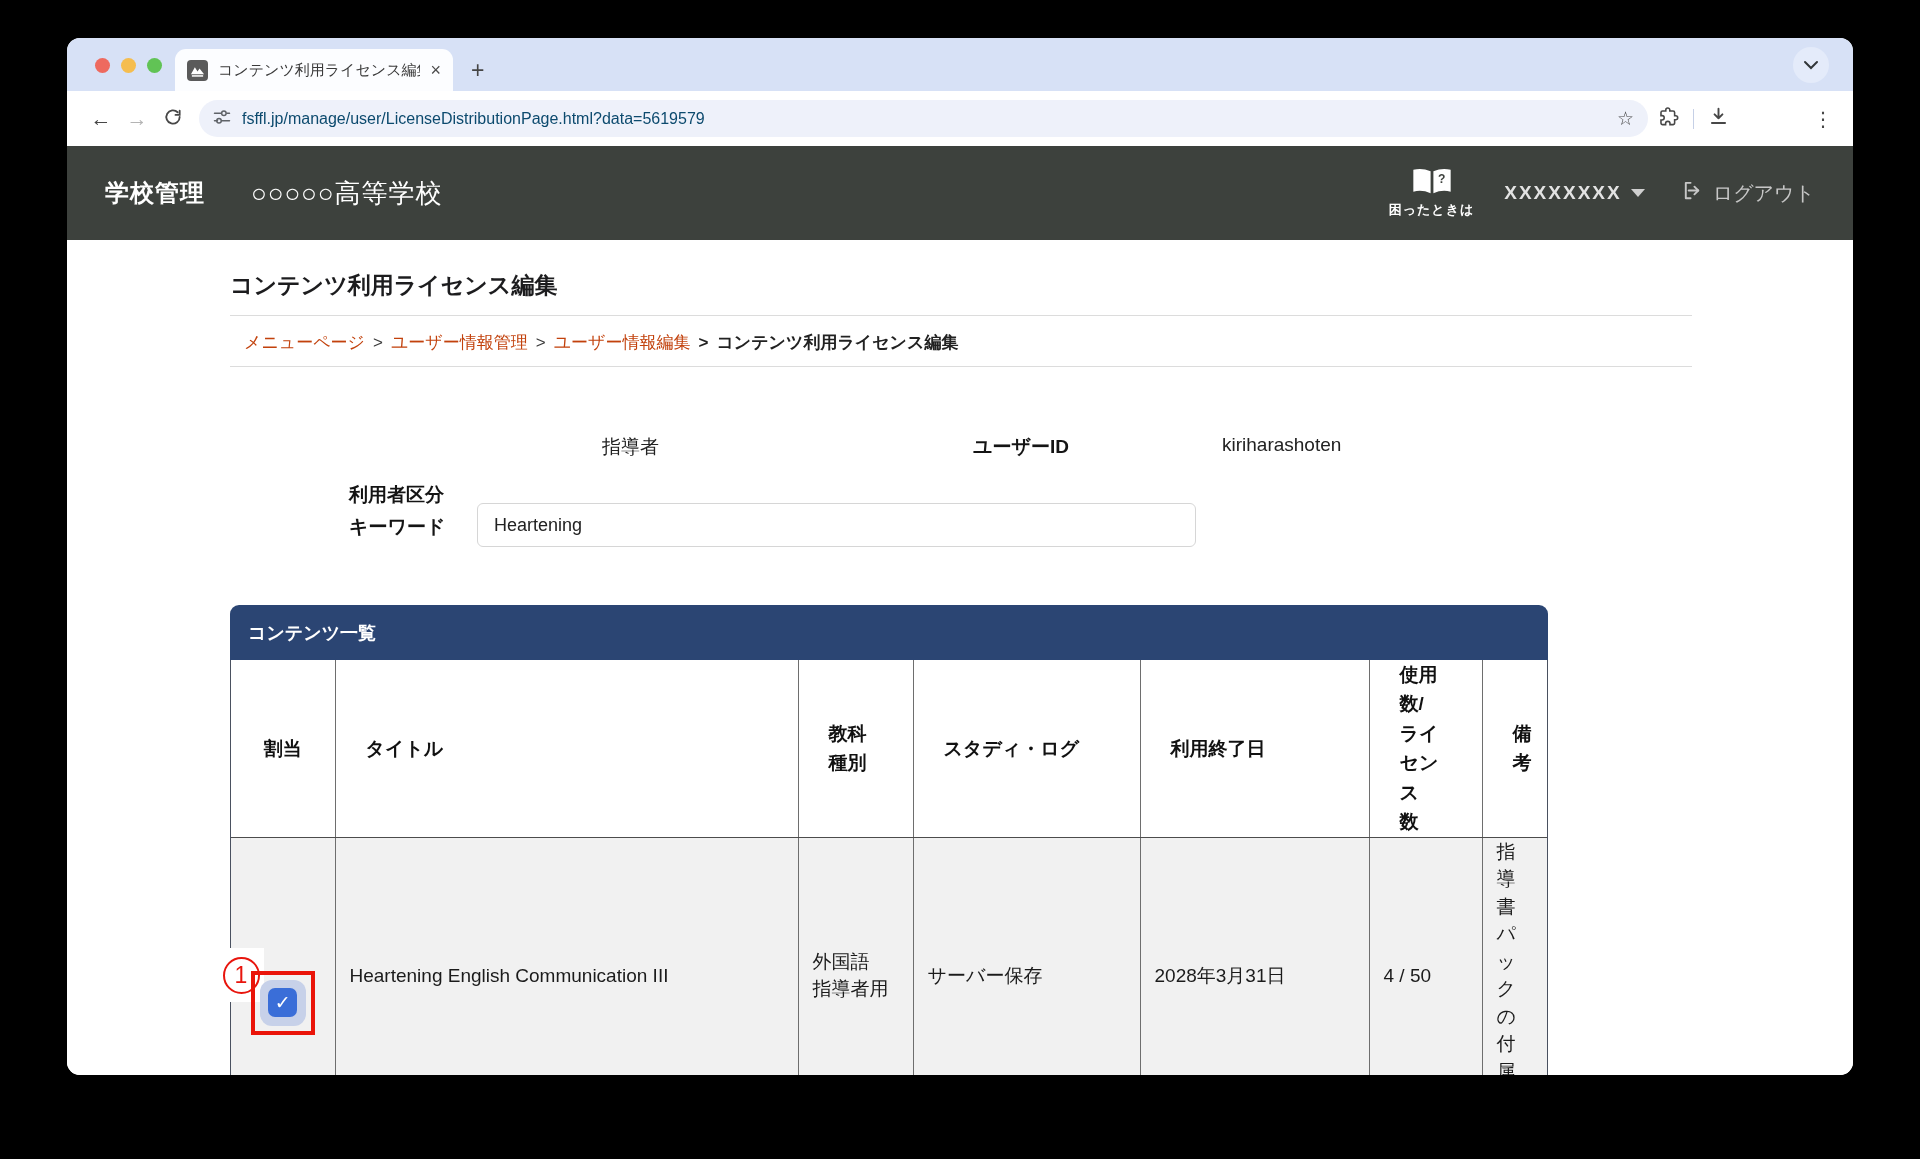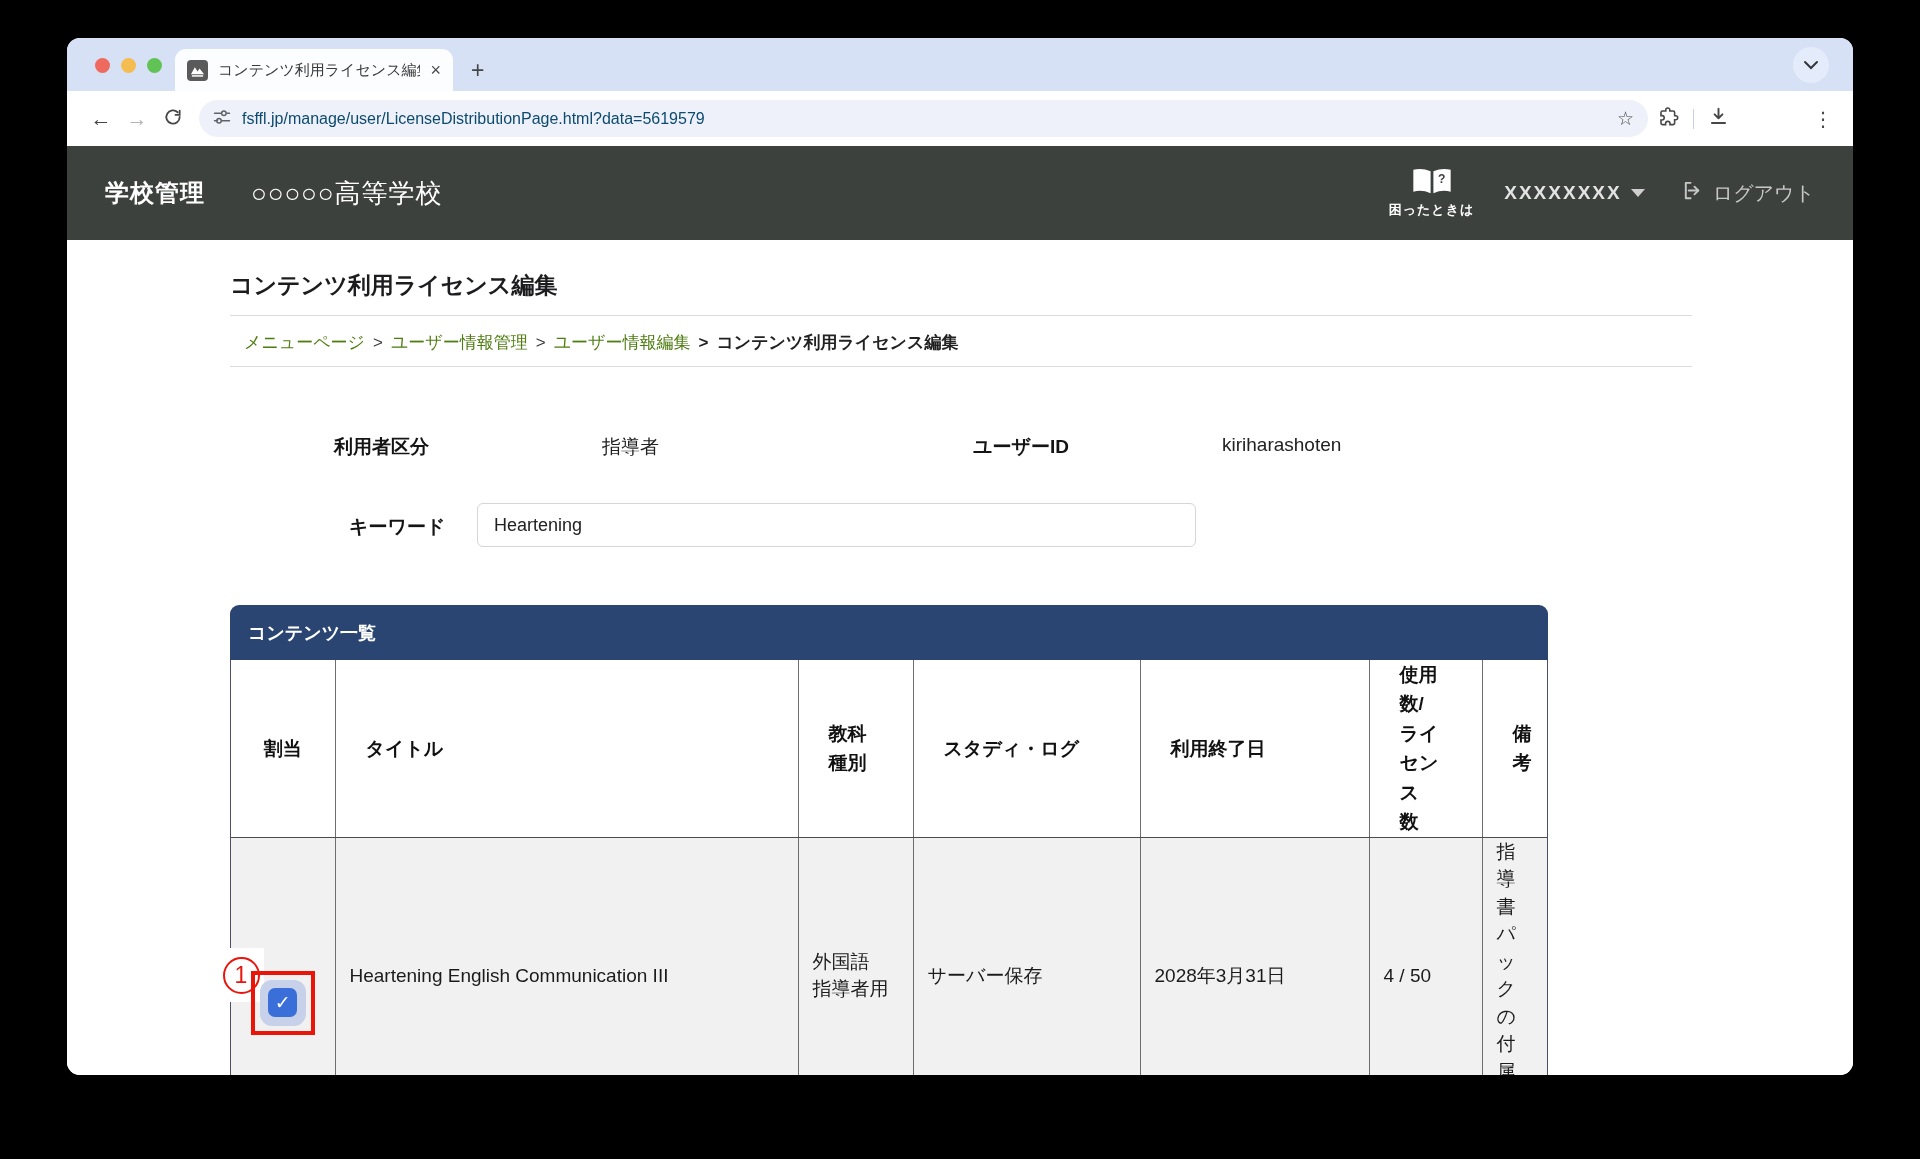--- a/index.html
+++ b/index.html
@@ -45,31 +45,31 @@
   .username{font-size:19px;font-weight:bold;color:#e3e3e3;letter-spacing:2px;}
   .caret{width:0;height:0;border-left:7px solid transparent;border-right:7px solid transparent;border-top:8px solid #cfcfcf;}
   .logout{display:flex;align-items:center;gap:9px;font-size:20px;color:#c7c7c7;}
 
   
   .content{flex:1;background:#fff;position:relative;}
   .page{margin:0 161px 0 163px;position:relative;}
   .page-title{padding-top:30px;font-size:23px;font-weight:bold;color:#1c1c1e;}
   .rule{border:none;border-top:1px solid #dcdcdc;margin:14px 0 0;}
   .breadcrumb{margin:15px 0 0 14px;font-size:17px;height:21px;}
-  .crumb-link{color:#4d7c0f;text-decoration:none;}
+  .crumb-link{color:#c2410c;text-decoration:none;}
   .crumb-sep{margin:0 8px;color:#3c3c3c;}
   .crumb-current{font-weight:bold;color:#222;}
 
   .form{margin-top:64px;position:relative;}
   .frow{position:relative;height:30px;}
   .frow.r1{margin-bottom:42px;}
   .frow.r2{margin-bottom:30px;}
   .flabel{position:absolute;top:3px;font-size:19px;font-weight:bold;color:#141414;}
   .fvalue{position:absolute;top:3px;font-size:19px;color:#222;}
-  .p-l1{left:104px;} .p-v1{left:372px;} .p-l2{left:743px;} .p-v2{left:992px;}
+  .p-l1{left:119px;margin-top:48px;} .p-v1{left:372px;} .p-l2{left:743px;} .p-v2{left:992px;}
   .keyword-row{position:relative;height:46px;}
   .keyword-label{position:absolute;left:119px;top:11px;font-size:19px;font-weight:bold;color:#141414;}
   .keyword-input{position:absolute;left:247px;top:0;width:719px;height:44px;border:1px solid #d6d6d6;
     border-radius:6px;font-size:18px;padding:0 16px;color:#222;background:#fff;outline:none;
     font-family:"Liberation Sans","DejaVu Sans",sans-serif;}
   .search-btn{position:absolute;left:992px;top:2px;width:221px;height:41px;background:#fff;
     border:1.5px solid #2a3f6d;border-radius:9px;font-size:17px;color:#181818;
     display:flex;align-items:center;justify-content:center;font-family:inherit;}
 
   

